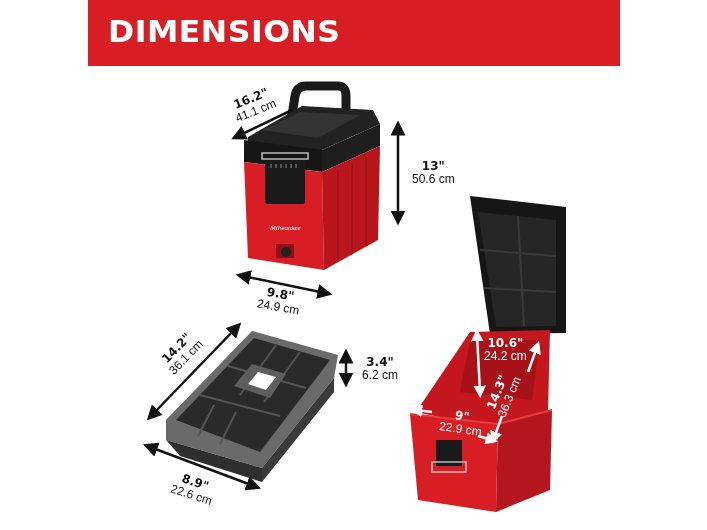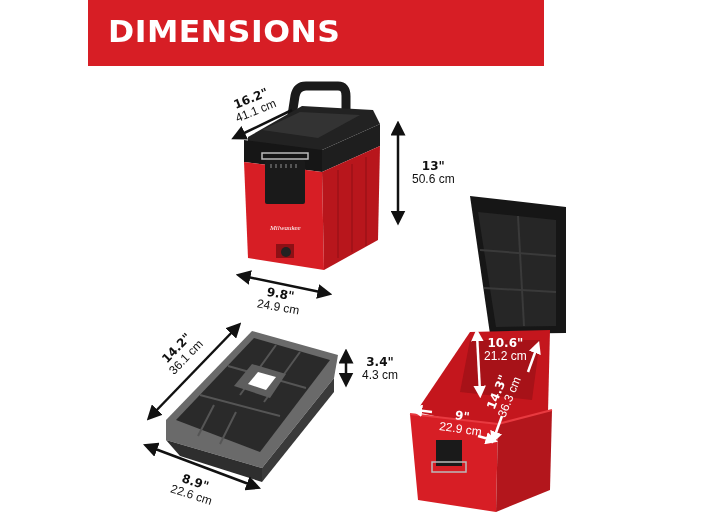--- a/index.html
+++ b/index.html
@@ -1,19 +1,19 @@
 <!DOCTYPE html>
 <html><head>
   <meta charset="utf-8">
   <style>
     * { box-sizing: border-box; margin: 0; padding: 0; }
     html, body { width: 707px; height: 530px; background: #ffffff; overflow: hidden; }
     body { position: relative; font-family: "Liberation Sans", sans-serif; }
     .banner {
-      position: absolute; left: 88px; top: 0; width: 456px; height: 66px;
+      position: absolute; left: 88px; top: 0; width: 532px; height: 66px;
       background: #d71e25;
       text-align: right;
     }
     .banner-title {
       position: absolute; left: 20px; top: 17px;
       color: #ffffff; font-family: "DejaVu Sans", sans-serif; font-weight: bold;
       font-size: 30px; letter-spacing: 0.5px; line-height: 1;
       transform: scaleX(1.05); transform-origin: left center;
     }
     .stage { position: absolute; left: 0; top: 0; width: 707px; height: 530px; }
@@ -140,30 +140,30 @@
   <span class="imp">9.8"</span>
   <span class="met">24.9 cm</span>
 </div>
 
 <div class="label" style="left:160px; top:340px; transform: rotate(-46deg);">
   <span class="imp">14.2"</span>
   <span class="met">36.1 cm</span>
 </div>
 <div class="label" style="left:362px; top:356px;">
   <span class="imp">3.4"</span>
-  <span class="met">4.3 cm</span>
+  <span class="met">6.2 cm</span>
 </div>
 <div class="label" style="left:172px; top:476px; transform: rotate(18deg);">
   <span class="imp">8.9"</span>
   <span class="met">22.6 cm</span>
 </div>
 
 <div class="label white" style="left:484px; top:337px;">
   <span class="imp">10.6"</span>
-  <span class="met">21.2 cm</span>
+  <span class="met">24.2 cm</span>
 </div>
 <div class="label white" style="left:482px; top:382px; transform: rotate(-68deg);">
   <span class="imp">14.3"</span>
   <span class="met">36.3 cm</span>
 </div>
 <div class="label white" style="left:440px; top:410px; transform: rotate(8deg);">
   <span class="imp">9"</span>
   <span class="met">22.9 cm</span>
 </div>
 

